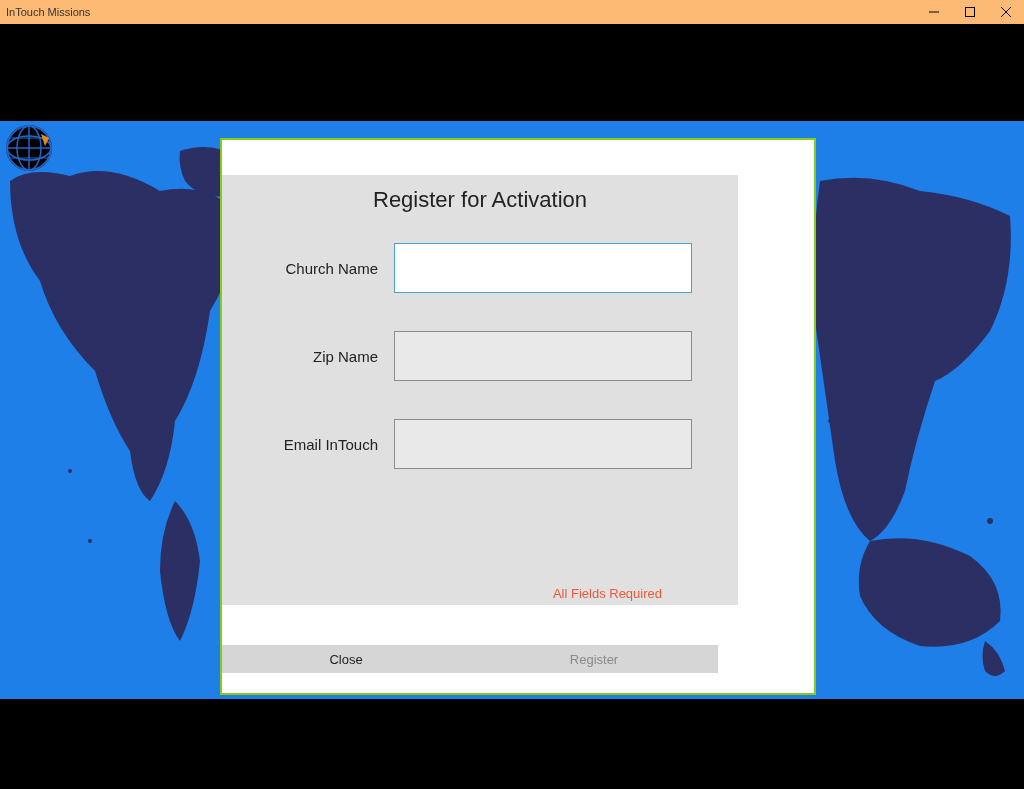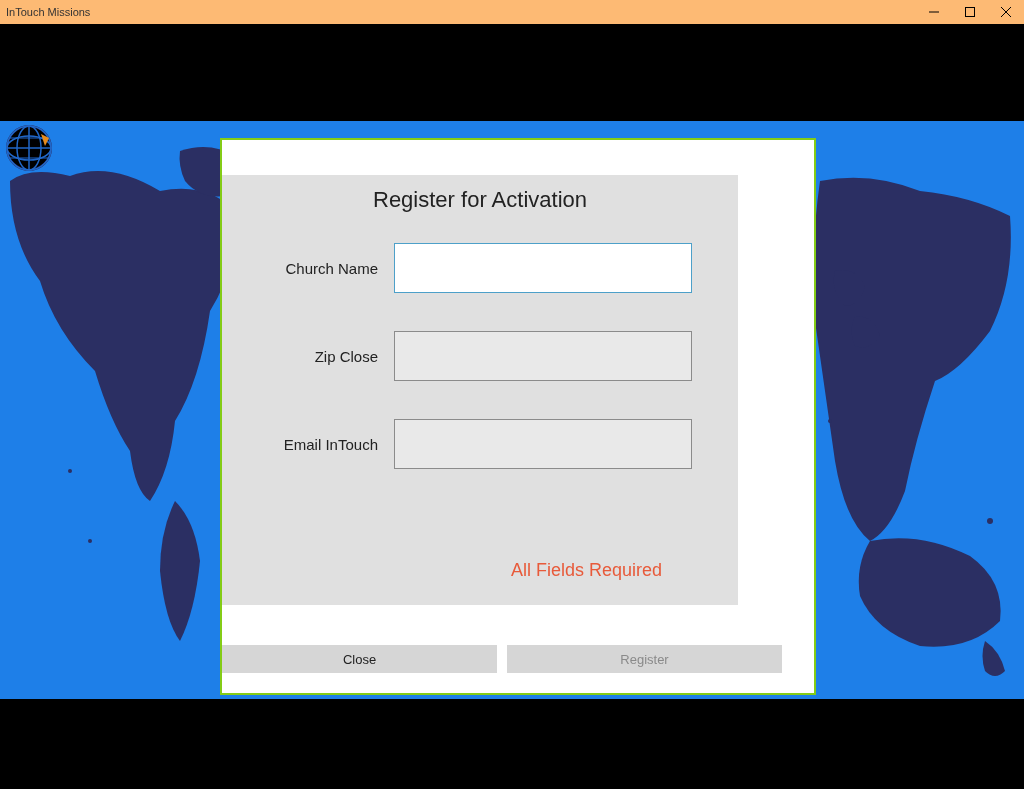--- a/index.html
+++ b/index.html
@@ -109,28 +109,28 @@
     padding: 4px 6px;
     outline: none;
   }
   .form-input.active {
     background: #fff;
     border: 1px solid #4da0c9;
   }
   .required-note {
     position: absolute;
     right: 76px;
-    bottom: 24px;
+    bottom: 4px;
     color: #e85a3a;
-    font-size: 18px;
+    font-size: 13px;
   }
 
   .dialog-buttons {
     display: flex;
-    width: 560px;
+    width: 496px;
     margin-top: 40px;
     justify-content: space-between;
   }
   .dlg-btn {
     width: 275px;
     height: 28px;
     background: #d6d6d6;
     border: none;
     font-size: 13px;
     color: #222;
@@ -211,21 +211,21 @@
   <div class="dialog">
     <div class="form-panel">
       <div class="form-title">Register for Activation</div>
 
       <div class="form-row">
         <div class="form-label">Church Name</div>
         <input class="form-input active" type="text" value="" style="">
       </div>
 
       <div class="form-row">
-        <div class="form-label">Zip Close</div>
+        <div class="form-label">Zip Name</div>
         <input class="form-input" type="text" value="" style="">
       </div>
 
       <div class="form-row">
         <div class="form-label">Email InTouch</div>
         <input class="form-input" type="text" value="" style="">
       </div>
 
       <div class="required-note">All Fields Required</div>
     </div>

